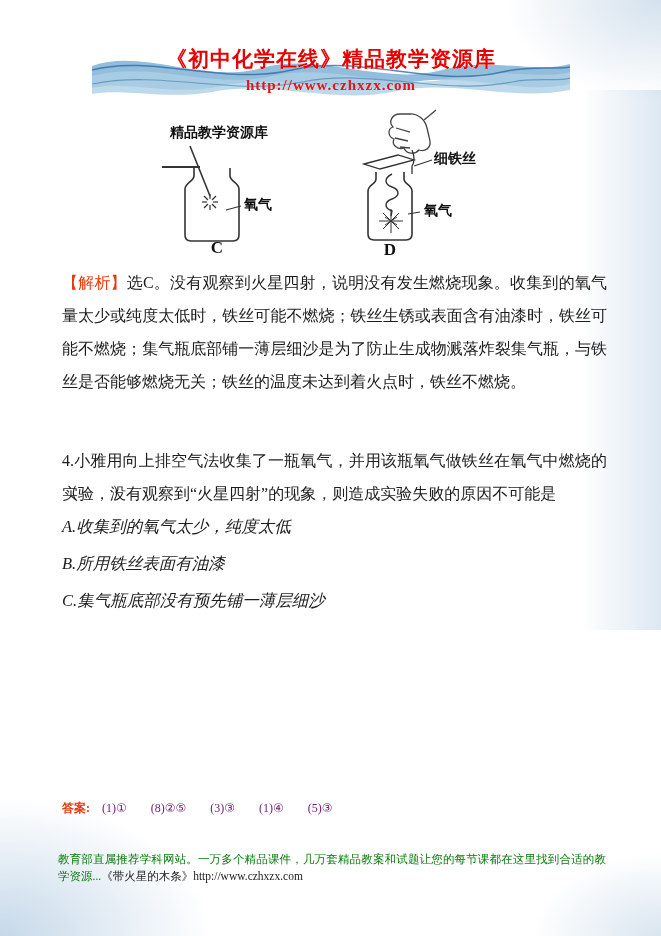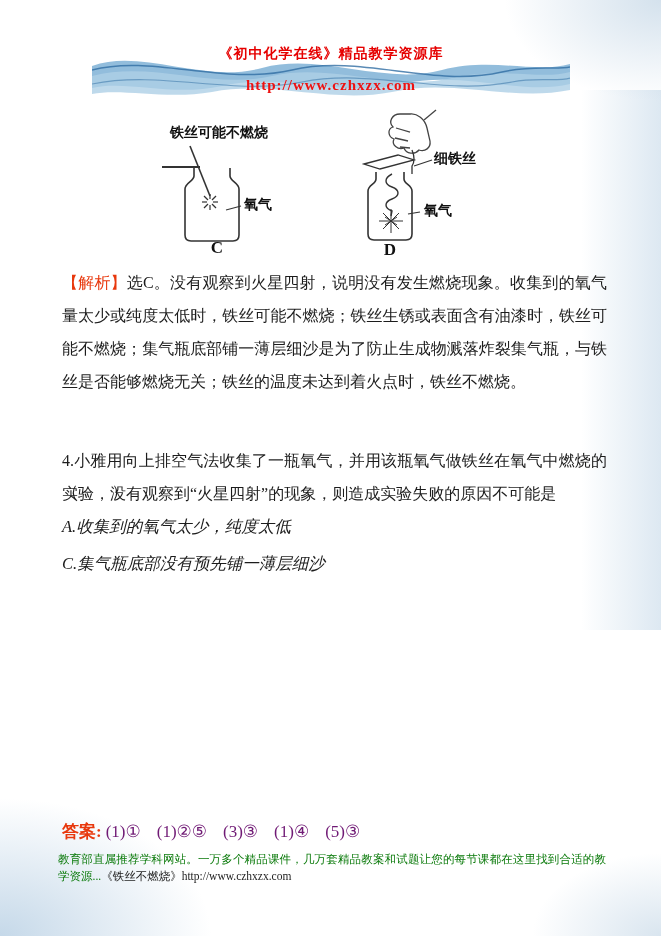--- a/index.html
+++ b/index.html
@@ -15,42 +15,42 @@
     background:linear-gradient(to left, rgba(165,195,220,.38), rgba(165,195,220,0)); }
   .tint-tr { right:0; top:0; width:170px; height:110px;
     background:radial-gradient(ellipse at 100% 0%, rgba(160,190,215,.45), rgba(160,190,215,0) 65%); }
   .tint-br { right:0; bottom:0; width:140px; height:90px;
     background:radial-gradient(ellipse at 100% 100%, rgba(160,190,215,.4), rgba(160,190,215,0) 65%); }
 
   
   .banner { position:absolute; left:92px; top:40px; width:478px; height:64px; }
   .banner svg { position:absolute; left:0; top:0; width:478px; height:64px; }
   .banner-title { position:absolute; left:0; right:0; top:5px; text-align:center;
-    color:#e60000; font-weight:bold; font-size:14px; letter-spacing:1px;
+    color:#e60000; font-weight:bold; font-size:21px; letter-spacing:1px;
     text-shadow:0 0 1px rgba(255,255,255,.8); }
   .banner-url { position:absolute; left:0; right:0; top:37px; text-align:center;
     color:#ee1111; font-weight:bold; font-size:15px; letter-spacing:1px; }
 
   
   .fig { position:absolute; }
   .figC { left:140px; top:118px; width:180px; height:140px; }
   .figD { left:340px; top:100px; width:190px; height:164px; }
   .fig svg { position:absolute; left:0; top:0; }
   .fig-label { position:absolute; font-size:14px; font-weight:bold; color:#111; white-space:nowrap; }
   .fig-letter { position:absolute; font-size:17px; font-weight:bold; color:#111; text-align:center; }
 
   
   .block { position:absolute; }
   .para { font-size:16px; line-height:33px; text-align:justify; }
   .tag { color:#e8380d; }
   .opt { font-size:16.5px; line-height:37px;font-style:italic; }
   .bracket { font-size:16.5px; }
 
-  .answers { position:absolute; left:62px; top:820px; width:545px;
-    display:flex; align-items:baseline; gap:16px; font-size:17px; }
+  .answers { position:absolute; left:62px; top:800px; width:545px;
+    display:flex; align-items:baseline; gap:24px; font-size:12px; }
   .ans-label { color:#e8380d; font-weight:bold; margin-right:-12px; }
   .ans-item { color:#701a75; }
 
   .footer { position:absolute; left:58px; top:851px; width:548px;
     font-size:11.5px; line-height:17px; color:#0a7a0a; text-align:justify;
     overflow-wrap:anywhere; }
   .footer .site { color:#222; }
 </style>
 </head>
 <body>
@@ -83,21 +83,21 @@
           <line x1="73" y1="84" x2="78" y2="84"></line>
         <line x1="70" y1="76" x2="70" y2="81"></line>
           <line x1="70" y1="87" x2="70" y2="92"></line>
         <line x1="64" y1="78" x2="68" y2="82"></line>
           <line x1="72" y1="86" x2="76" y2="90"></line>
         <line x1="76" y1="78" x2="72" y2="82"></line>
           <line x1="68" y1="86" x2="64" y2="90"></line>
       </g>
       <line x1="101" y1="88" x2="86" y2="92" stroke="#333" stroke-width="1.2"></line>
     </svg>
-    <div class="fig-label" style="left:30px; top:6px;">铁丝可能不燃烧</div>
+    <div class="fig-label" style="left:30px; top:6px;">精品教学资源库</div>
     <div class="fig-label" style="left:104px; top:78px;">氧气</div>
     <div class="fig-letter" style="left:50px; top:120px; width:54px;">C</div>
   </div>
 
   <div class="fig figD">
     <svg width="190" height="164" viewBox="0 0 190 164">
 
       <g stroke="#444" fill="none" stroke-width="1.3">
         <path d="M60,14 c-8,0 -12,8 -7,13 c-6,2 -5,10 1,12 c-3,6 4,11 10,9 c2,6 11,7 15,2 c6,2 12,-2 11,-9 l-3,-13 c-2,-9 -10,-15 -17,-14 z"></path>
         <path d="M56,28 l14,4"></path>
@@ -133,30 +133,31 @@
 
   <div class="block para" style="left:62px; top:266px; width:545px;">
     <span class="tag">【解析】</span><span>选C。没有观察到火星四射，说明没有发生燃烧现象。收集到的氧气量太少或纯度太低时，铁丝可能不燃烧；铁丝生锈或表面含有油漆时，铁丝可能不燃烧；集气瓶底部铺一薄层细沙是为了防止生成物溅落炸裂集气瓶，与铁丝是否能够燃烧无关；铁丝的温度未达到着火点时，铁丝不燃烧。</span>
   </div>
 
   <div class="block para" style="left:62px; top:417px; width:545px;margin-top:27px;">4.小雅用向上排空气法收集了一瓶氧气，并用该瓶氧气做铁丝在氧气中燃烧的实验，没有观察到“火星四射”的现象，则造成实验失败的原因不可能是</div>
   <div class="block bracket" style="left:62px; top:481px;">（　　）</div>
 
   <div class="block" style="left:62px; top:508px; width:545px;">
     <div class="opt">A.收集到的氧气太少，纯度太低</div>
+    <div class="opt">B.所用铁丝表面有油漆</div>
     <div class="opt">C.集气瓶底部没有预先铺一薄层细沙</div>
   </div>
 
 
   <div class="answers">
     <span class="ans-label">答案:</span>
     <span class="ans-item">(1)①</span>
-    <span class="ans-item">(1)②⑤</span>
+    <span class="ans-item">(8)②⑤</span>
     <span class="ans-item">(3)③</span>
     <span class="ans-item">(1)④</span>
     <span class="ans-item">(5)③</span>
   </div>
 
   <div class="footer">
-    <span>教育部直属推荐学科网站。一万多个精品课件，几万套精品教案和试题让您的每节课都在这里找到合适的教学资源...</span><span class="site">《铁丝不燃烧》http://www.czhxzx.com</span>
+    <span>教育部直属推荐学科网站。一万多个精品课件，几万套精品教案和试题让您的每节课都在这里找到合适的教学资源...</span><span class="site">《带火星的木条》http://www.czhxzx.com</span>
   </div>
 
 </div>
 
 </body></html>

